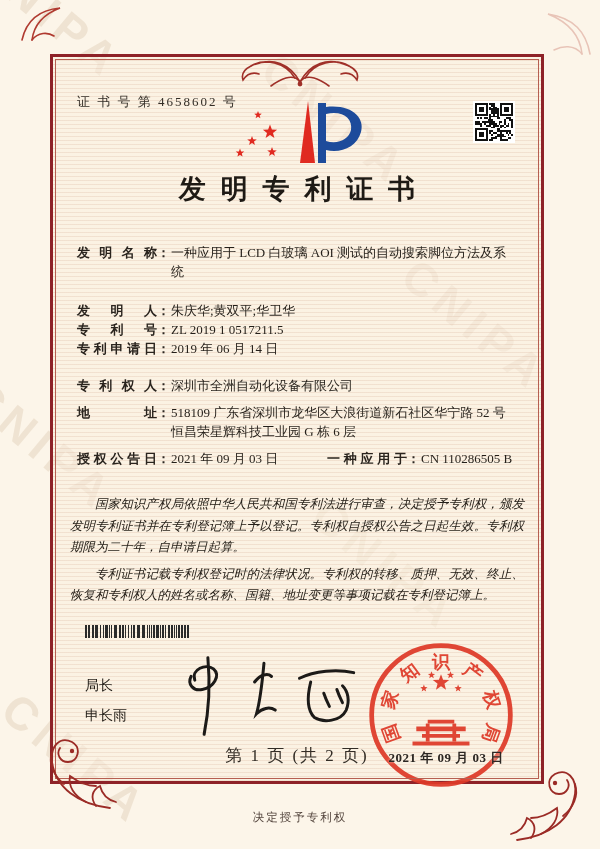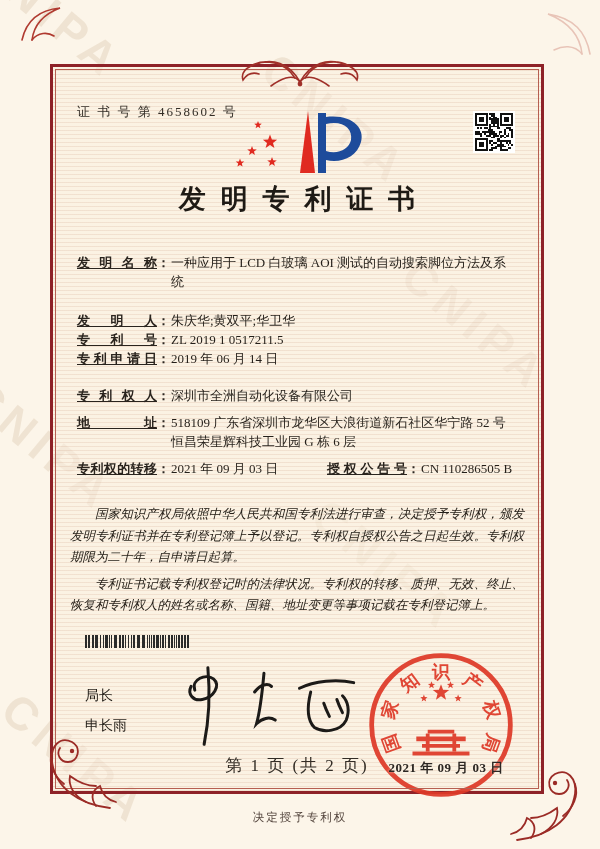--- a/index.html
+++ b/index.html
@@ -18,21 +18,21 @@
   .wm1{left:-38px;top:-14px}
   .wm2{left:248px;top:92px}
   .wm3{left:388px;top:298px}
   .wm4{left:-46px;top:418px}
   .wm5{left:-12px;top:732px}
   .wm6{left:298px;top:538px;color:rgba(176,142,100,0.12)}
   
   .orn{position:absolute;z-index:3;pointer-events:none}
   
   #frame{
-    position:absolute;z-index:1;left:50px;top:64px;width:494px;height:730px;
+    position:absolute;z-index:1;left:50px;top:54px;width:494px;height:730px;
     box-sizing:border-box;border:3px solid #8e2228;
     background:
       repeating-linear-gradient(0deg, rgba(193,134,104,0.16) 0 1px, rgba(0,0,0,0) 1px 4px),
       rgba(249,238,223,0.55);
   }
   #frame::after{
     content:"";position:absolute;inset:2px;border:1px solid #b65f51;pointer-events:none;
   }
   .cert-no{
     position:absolute;left:24px;top:36px;font-size:13px;letter-spacing:2px;color:#332d26;
@@ -42,21 +42,21 @@
   .logo{position:absolute;left:50%;top:40px;transform:translateX(-50%);width:150px;height:72px}
   .title{
     position:absolute;left:0;right:0;top:114px;margin:0;text-align:center;
     font-size:27px;font-weight:bold;letter-spacing:0.55em;text-indent:0.55em;color:#1e1a15;
   }
   
   .fields{position:absolute;left:24px;right:24px;top:186px;font-size:13px;line-height:19px}
   .frow{display:flex;align-items:flex-start}
   .flabel{
     display:inline-block;width:80px;flex:0 0 80px;
-    text-align:justify;text-align-last:justify;font-weight:bold;color:#2a241e;text-decoration:underline;
+    text-align:justify;text-align-last:justify;font-weight:bold;color:#2a241e;
   }
   .fcolon{flex:0 0 14px;font-weight:bold}
   .fvalue{flex:1;color:#241f19}
   .mt20{margin-top:20px}.mt16{margin-top:0}.mt18{margin-top:18px}.mt8{margin-top:8px}
   .grant-left{display:flex;width:250px;flex:0 0 250px}
   .grant-right{display:flex;flex:1}
   
   .bodytext{
     position:absolute;left:12px;right:12px;top:432px;
     font-size:12.5px;line-height:21.5px;font-style:italic;color:#262019;text-align:justify;
@@ -418,26 +418,26 @@
         <span class="fcolon">：</span>
       <span class="fvalue">深圳市全洲自动化设备有限公司</span>
     </div>
     <div class="frow mt8">
       <span class="flabel">地址</span>
         <span class="fcolon">：</span>
       <span class="fvalue" style="max-width:352px">518109 广东省深圳市龙华区大浪街道新石社区华宁路 52 号恒昌荣星辉科技工业园 G 栋 6 层</span>
     </div>
     <div class="frow mt8">
       <span class="grant-left">
-        <span class="flabel">专利权的转移</span>
+        <span class="flabel">授权公告日</span>
           <span class="fcolon">：</span>
         <span class="fvalue">2021 年 09 月 03 日</span>
       </span>
       <span class="grant-right">
-        <span class="flabel">授权公告号</span>
+        <span class="flabel">一种应用于</span>
           <span class="fcolon">：</span>
         <span class="fvalue">CN 110286505 B</span>
       </span>
     </div>
   </div>
 
   <div class="bodytext">
     <p>国家知识产权局依照中华人民共和国专利法进行审查，决定授予专利权，颁发发明专利证书并在专利登记簿上予以登记。专利权自授权公告之日起生效。专利权期限为二十年，自申请日起算。</p>
     <p>专利证书记载专利权登记时的法律状况。专利权的转移、质押、无效、终止、恢复和专利权人的姓名或名称、国籍、地址变更等事项记载在专利登记簿上。</p>
   </div>

